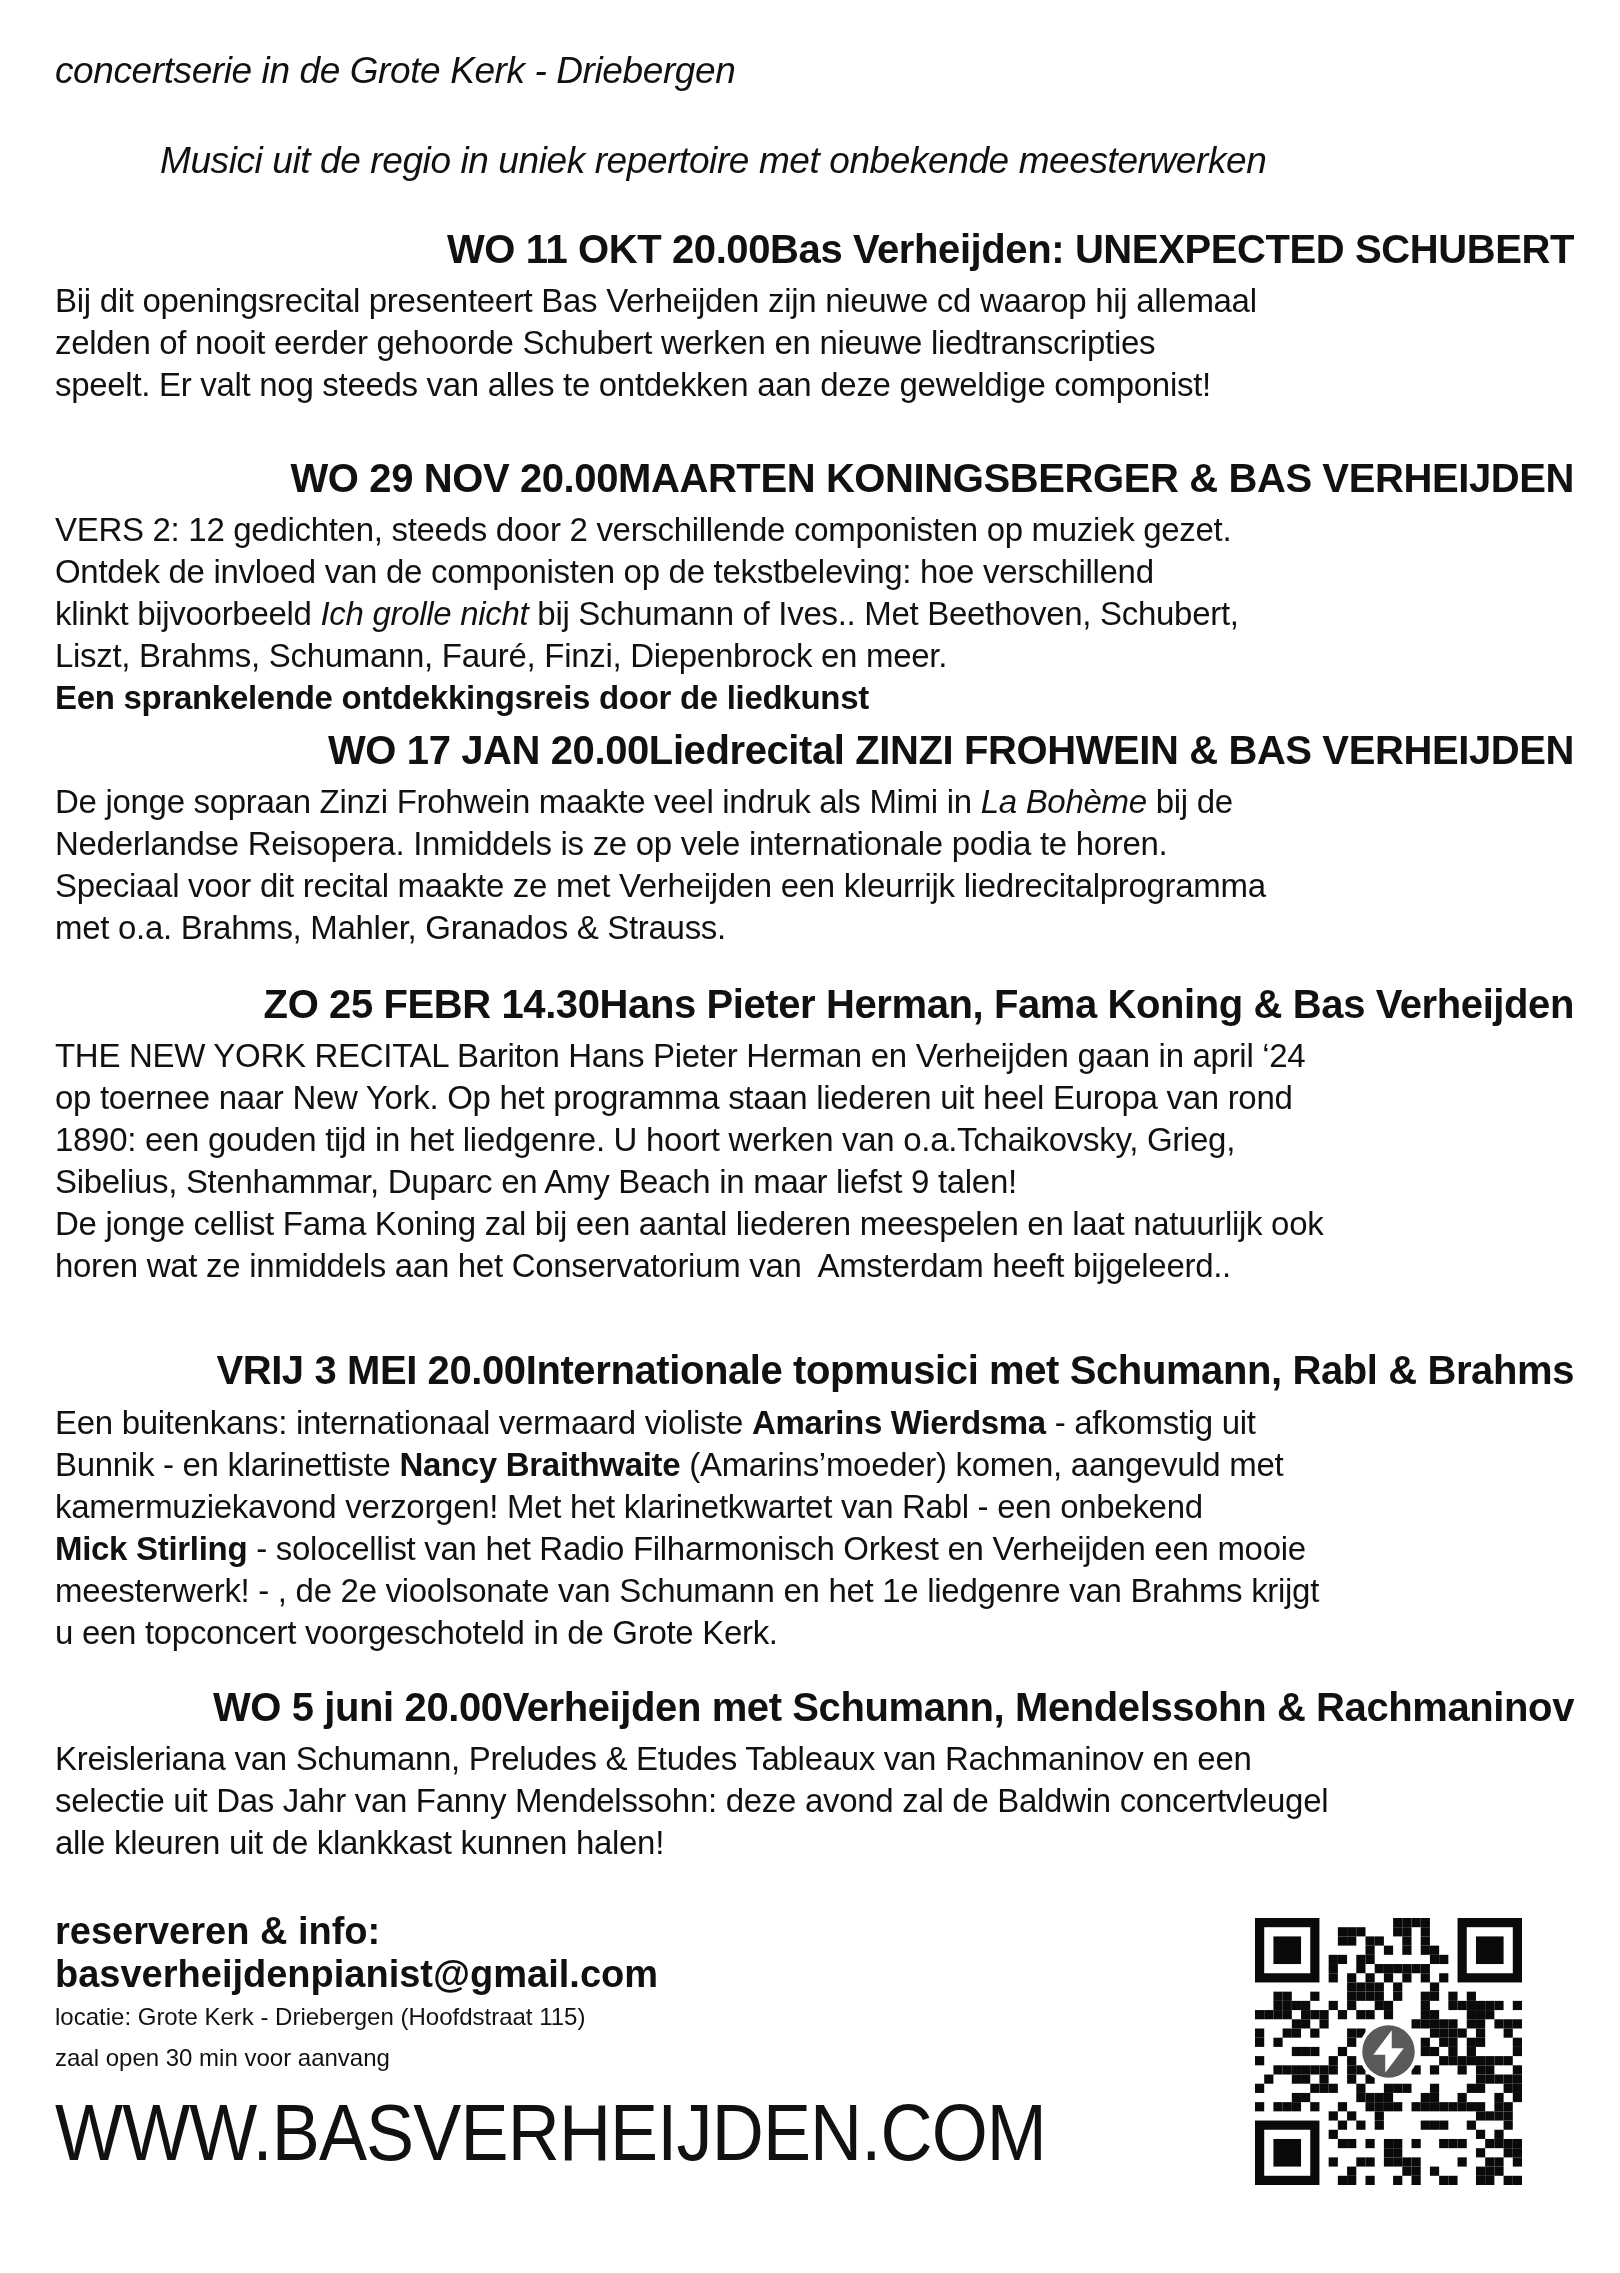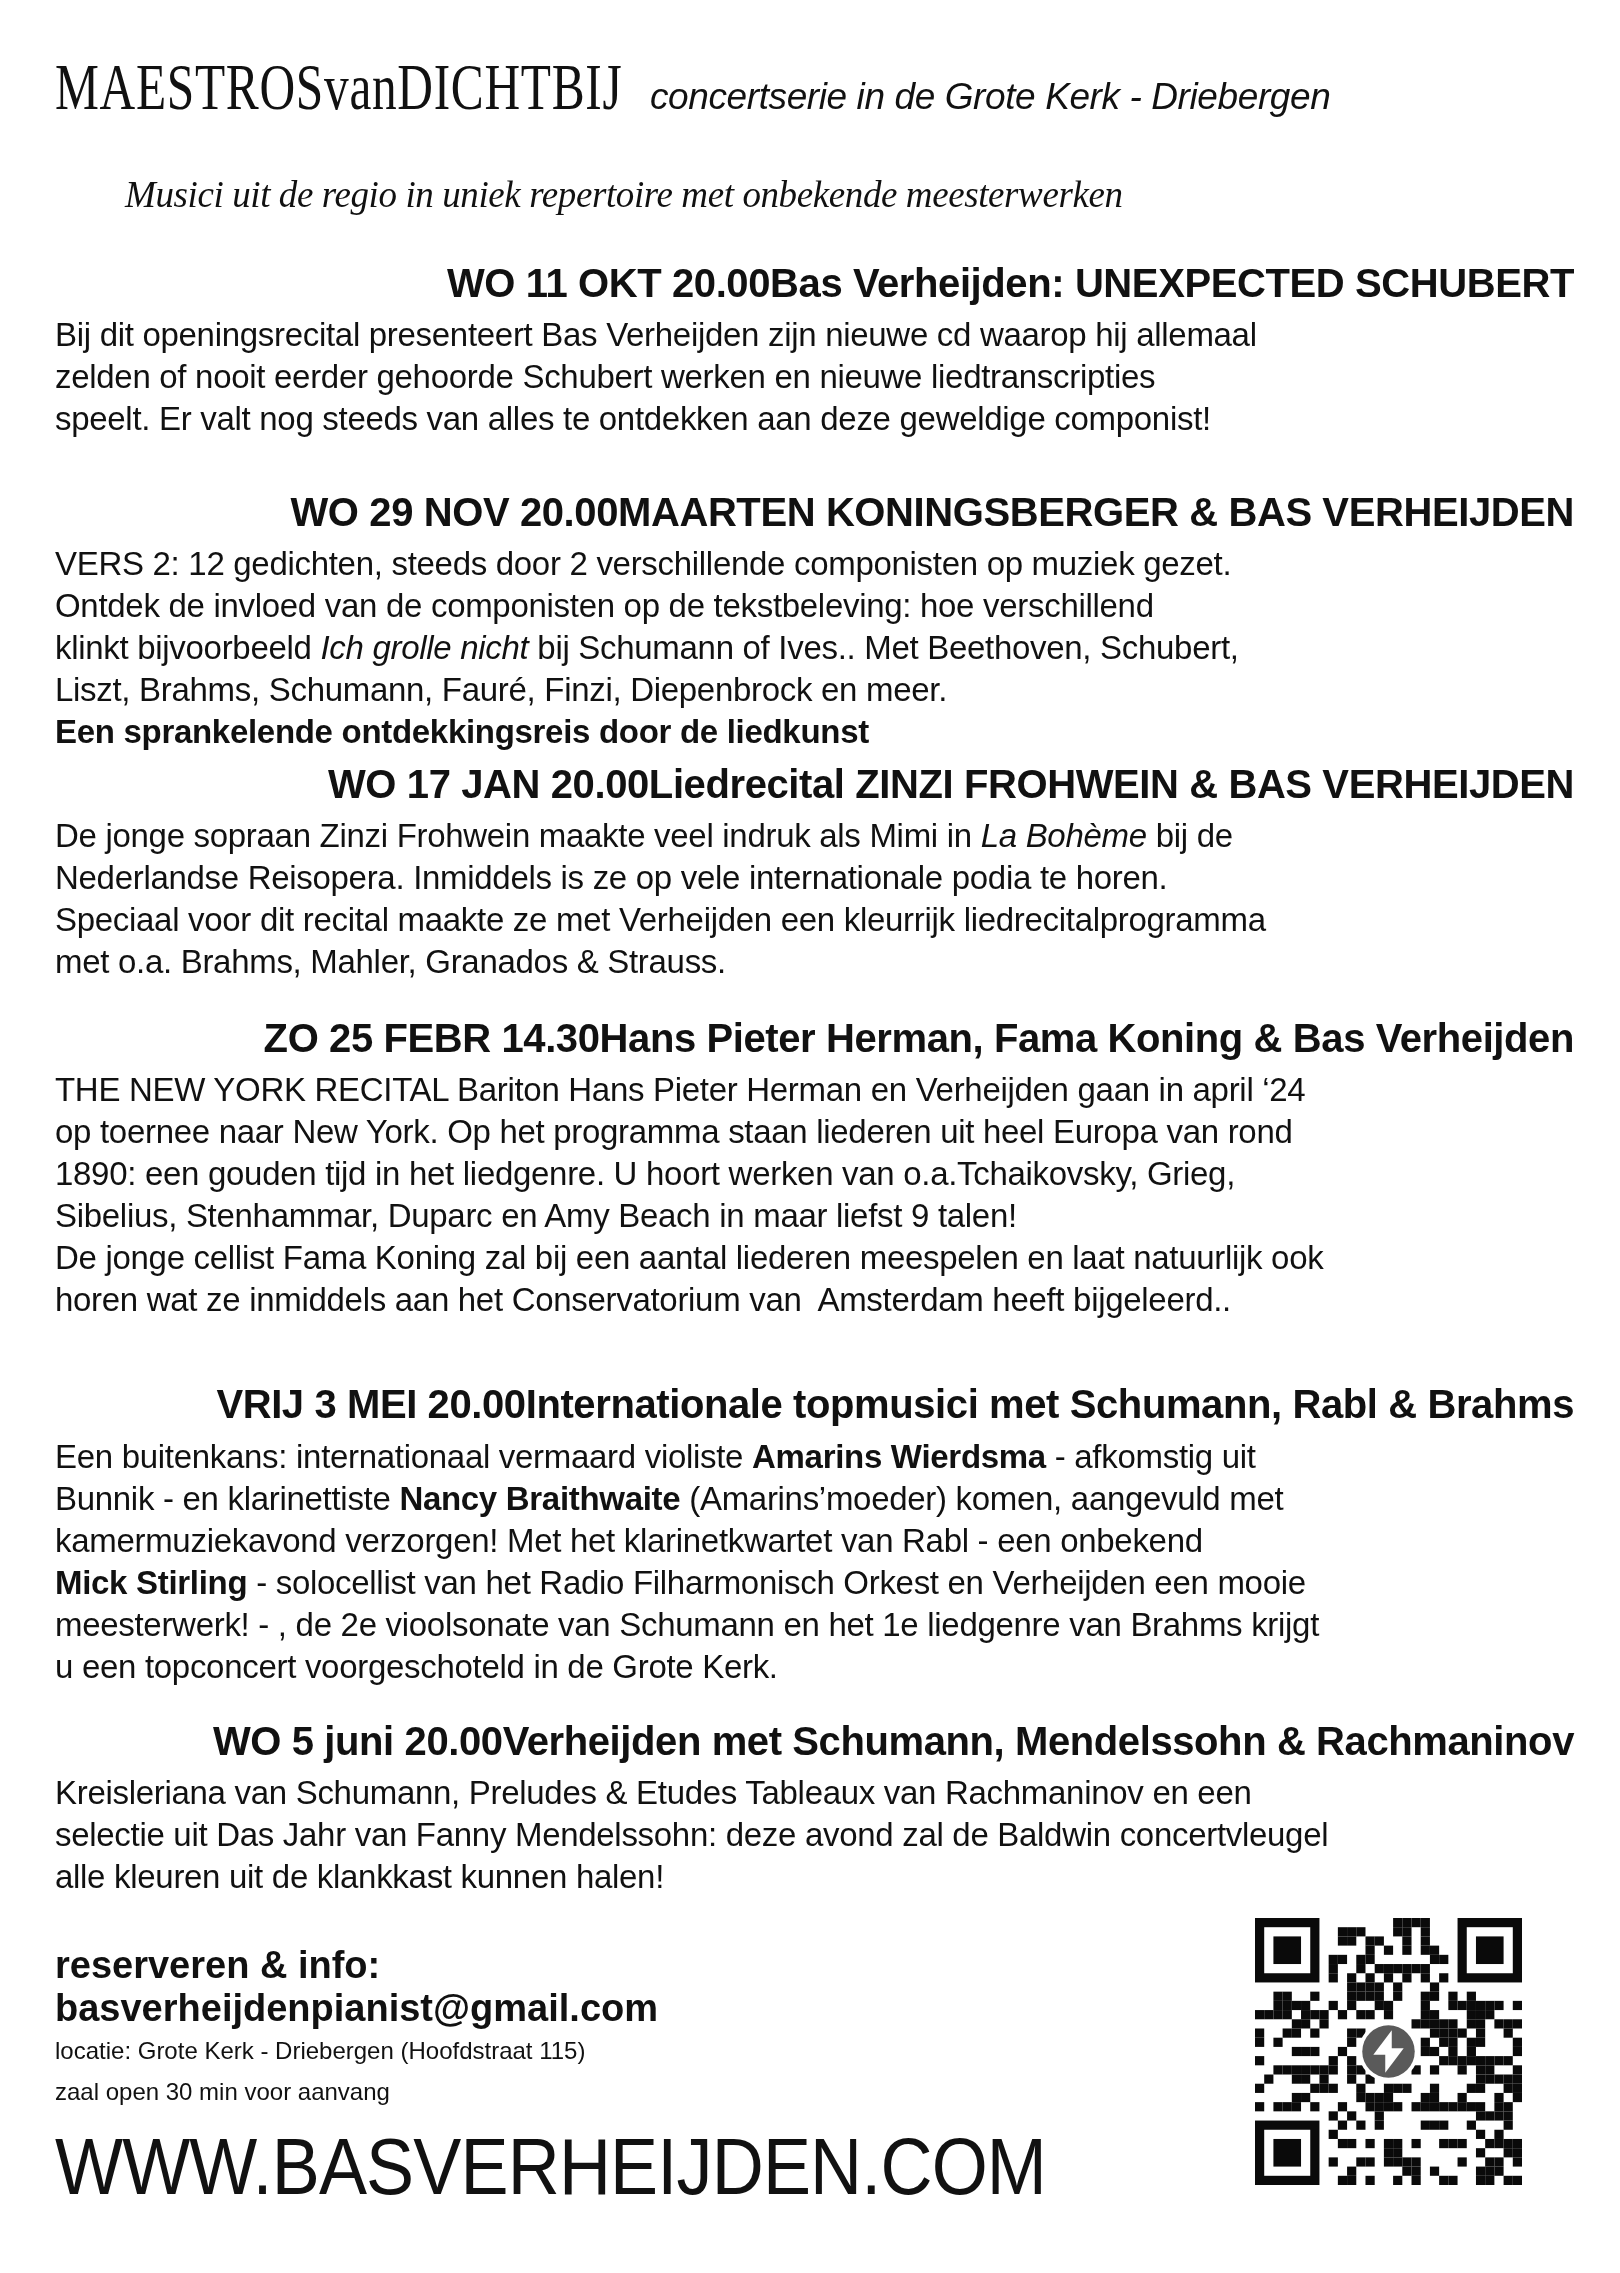--- a/index.html
+++ b/index.html
@@ -23,24 +23,23 @@
     letter-spacing:0.9px;
     transform:scaleX(0.76);transform-origin:left bottom;
     white-space:nowrap;
   }
   .tagline{
     display:inline-block;
     font-style:italic;font-size:37px;letter-spacing:-0.4px;
     white-space:nowrap;
   }
   .subtitle{
-    margin-top:48px;margin-left:70px;
+    margin-top:48px;margin-left:105px;
     font-style:italic;font-size:37px;letter-spacing:-0.4px;
     white-space:nowrap;
-    font-family:Liberation Serif, serif;
   }
 
   
   .concert{margin:0;}
   .concert:nth-of-type(1){margin-top:43px;}
   .concert:nth-of-type(2){margin-top:48px;}
   .concert:nth-of-type(3){margin-top:7.1px;}
   .concert:nth-of-type(4){margin-top:31px;}
   .concert:nth-of-type(5){margin-top:59px;}
   .concert:nth-of-type(6){margin-top:29px;}
@@ -70,21 +69,20 @@
   
   .qr{position:absolute;left:1255px;top:1918px;width:267px;height:267px;}
 </style>
 </head>
 <body>
 
 <div class="page">
   <div class="content">
 
     <div class="masthead">
-      <span class="title-wrap"><span class="main-title">MAESTROSvanDICHTBIJ</span></span>
       <span class="tagline">concertserie in de Grote Kerk - Driebergen</span>
     </div>
 
     <div class="subtitle">Musici uit de regio in uniek repertoire met onbekende meesterwerken</div>
 
     <div>
         <section class="concert">
           <h2><span class="cdate">WO 11 OKT 20.00</span><span class="ctitle">Bas Verheijden: UNEXPECTED SCHUBERT</span></h2>
           <div class="cbody">
             <span class="line"><span>Bij dit openingsrecital presenteert Bas Verheijden zijn nieuwe cd waarop hij allemaal</span></span>

